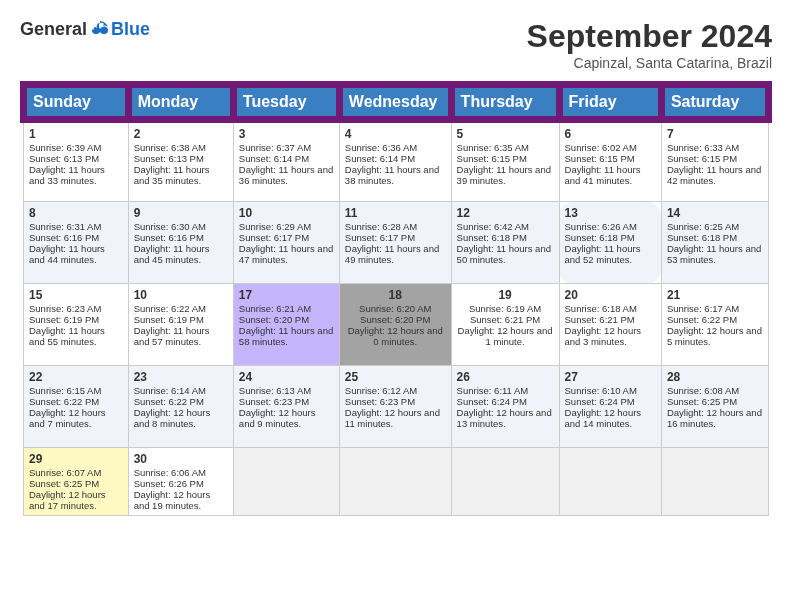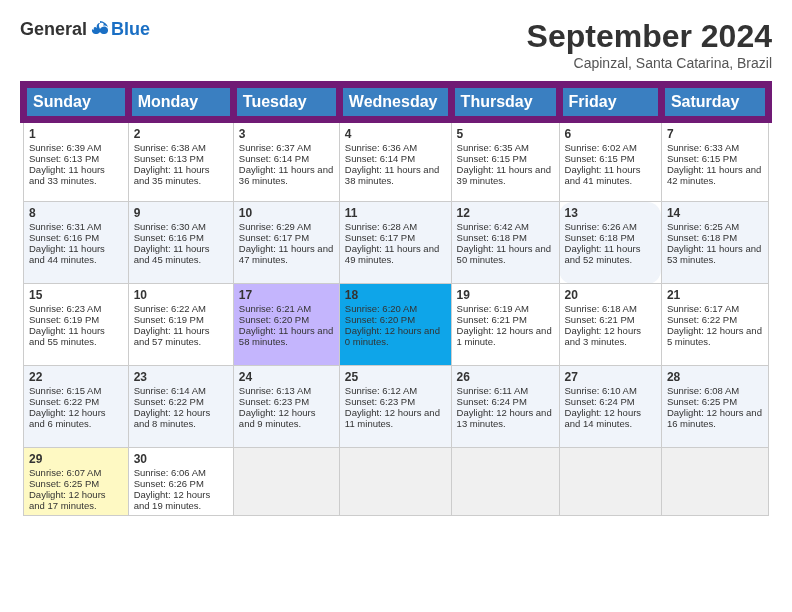--- a/index.html
+++ b/index.html
@@ -228,27 +228,27 @@
         <span>Sunrise: 6:22 AM</span><br>
         <span>Sunset: 6:19 PM</span><br>
         <span>Daylight: 11 hours and 57 minutes.</span>
       </td>
           <td style="background: #c4b5fd; height: 82px;">
         <span class="day-num">17</span>
         <span>Sunrise: 6:21 AM</span><br>
         <span>Sunset: 6:20 PM</span><br>
         <span>Daylight: 11 hours and 58 minutes.</span>
       </td>
-          <td style="background: #0ea5e9; height: 82px;">
+          <td style="background: #a3a3a3; height: 82px; text-align: center;">
         <span class="day-num">18</span>
         <span>Sunrise: 6:20 AM</span><br>
         <span>Sunset: 6:20 PM</span><br>
         <span>Daylight: 12 hours and 0 minutes.</span>
       </td>
-          <td style="background: rgb(255, 255, 255); height: 82px;">
+          <td style="background: rgb(255, 255, 255); height: 82px; text-align: center;">
         <span class="day-num">19</span>
         <span>Sunrise: 6:19 AM</span><br>
         <span>Sunset: 6:21 PM</span><br>
         <span>Daylight: 12 hours and 1 minute.</span>
       </td>
           <td style="background: rgb(255, 255, 255); height: 82px;">
         <span class="day-num">20</span>
         <span>Sunrise: 6:18 AM</span><br>
         <span>Sunset: 6:21 PM</span><br>
         <span>Daylight: 12 hours and 3 minutes.</span>
@@ -258,21 +258,21 @@
         <span>Sunrise: 6:17 AM</span><br>
         <span>Sunset: 6:22 PM</span><br>
         <span>Daylight: 12 hours and 5 minutes.</span>
       </td>
         </tr>
         <tr>
           <td style="background: rgb(240, 244, 250); height: 82px; margin-top: 45px;">
         <span class="day-num">22</span>
         <span>Sunrise: 6:15 AM</span><br>
         <span>Sunset: 6:22 PM</span><br>
-        <span>Daylight: 12 hours and 6 minutes.</span>
+        <span>Daylight: 12 hours and 7 minutes.</span>
       </td>
           <td style="background: rgb(240, 244, 250); height: 82px;">
         <span class="day-num">23</span>
         <span>Sunrise: 6:14 AM</span><br>
         <span>Sunset: 6:22 PM</span><br>
         <span>Daylight: 12 hours and 8 minutes.</span>
       </td>
           <td style="background: rgb(240, 244, 250); height: 82px;">
         <span class="day-num">24</span>
         <span>Sunrise: 6:13 AM</span><br>

